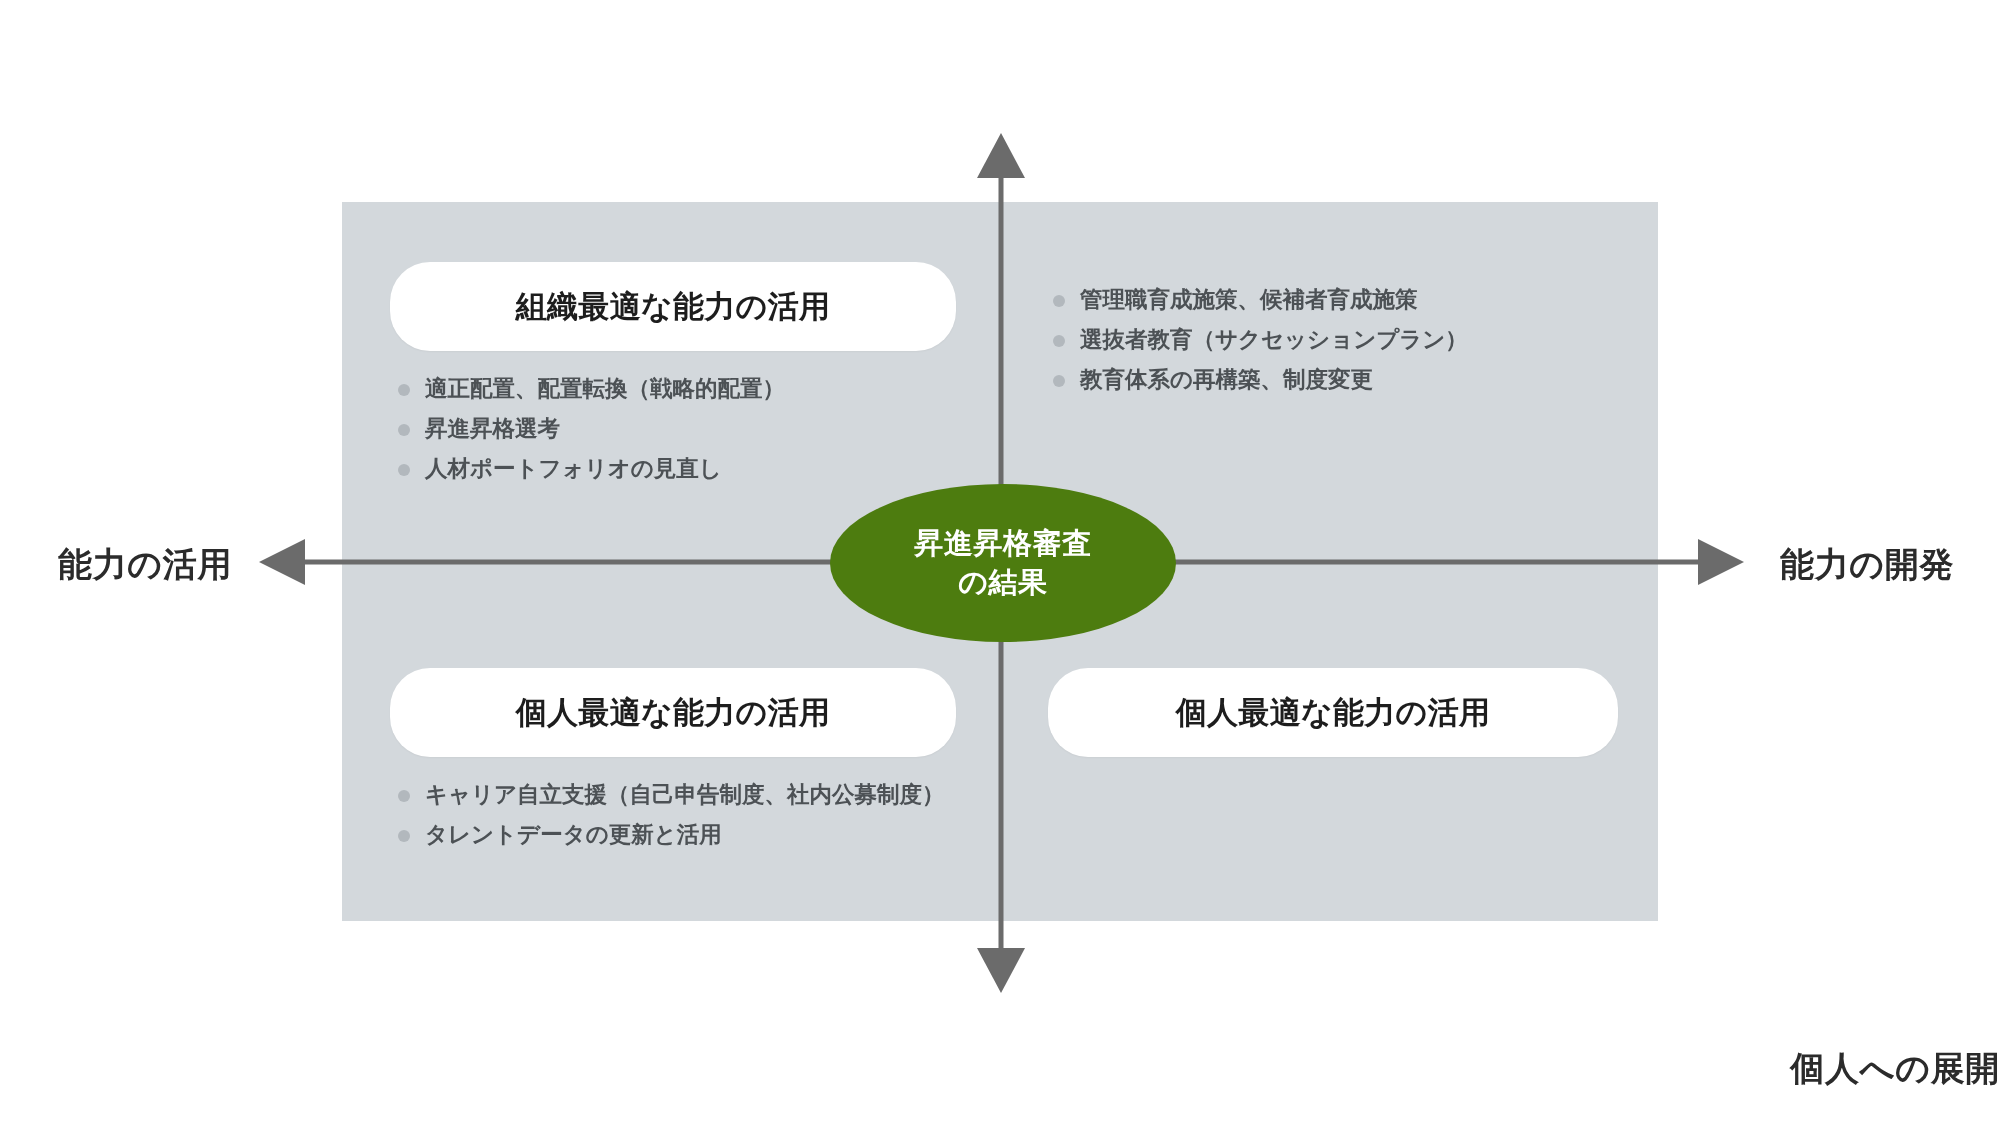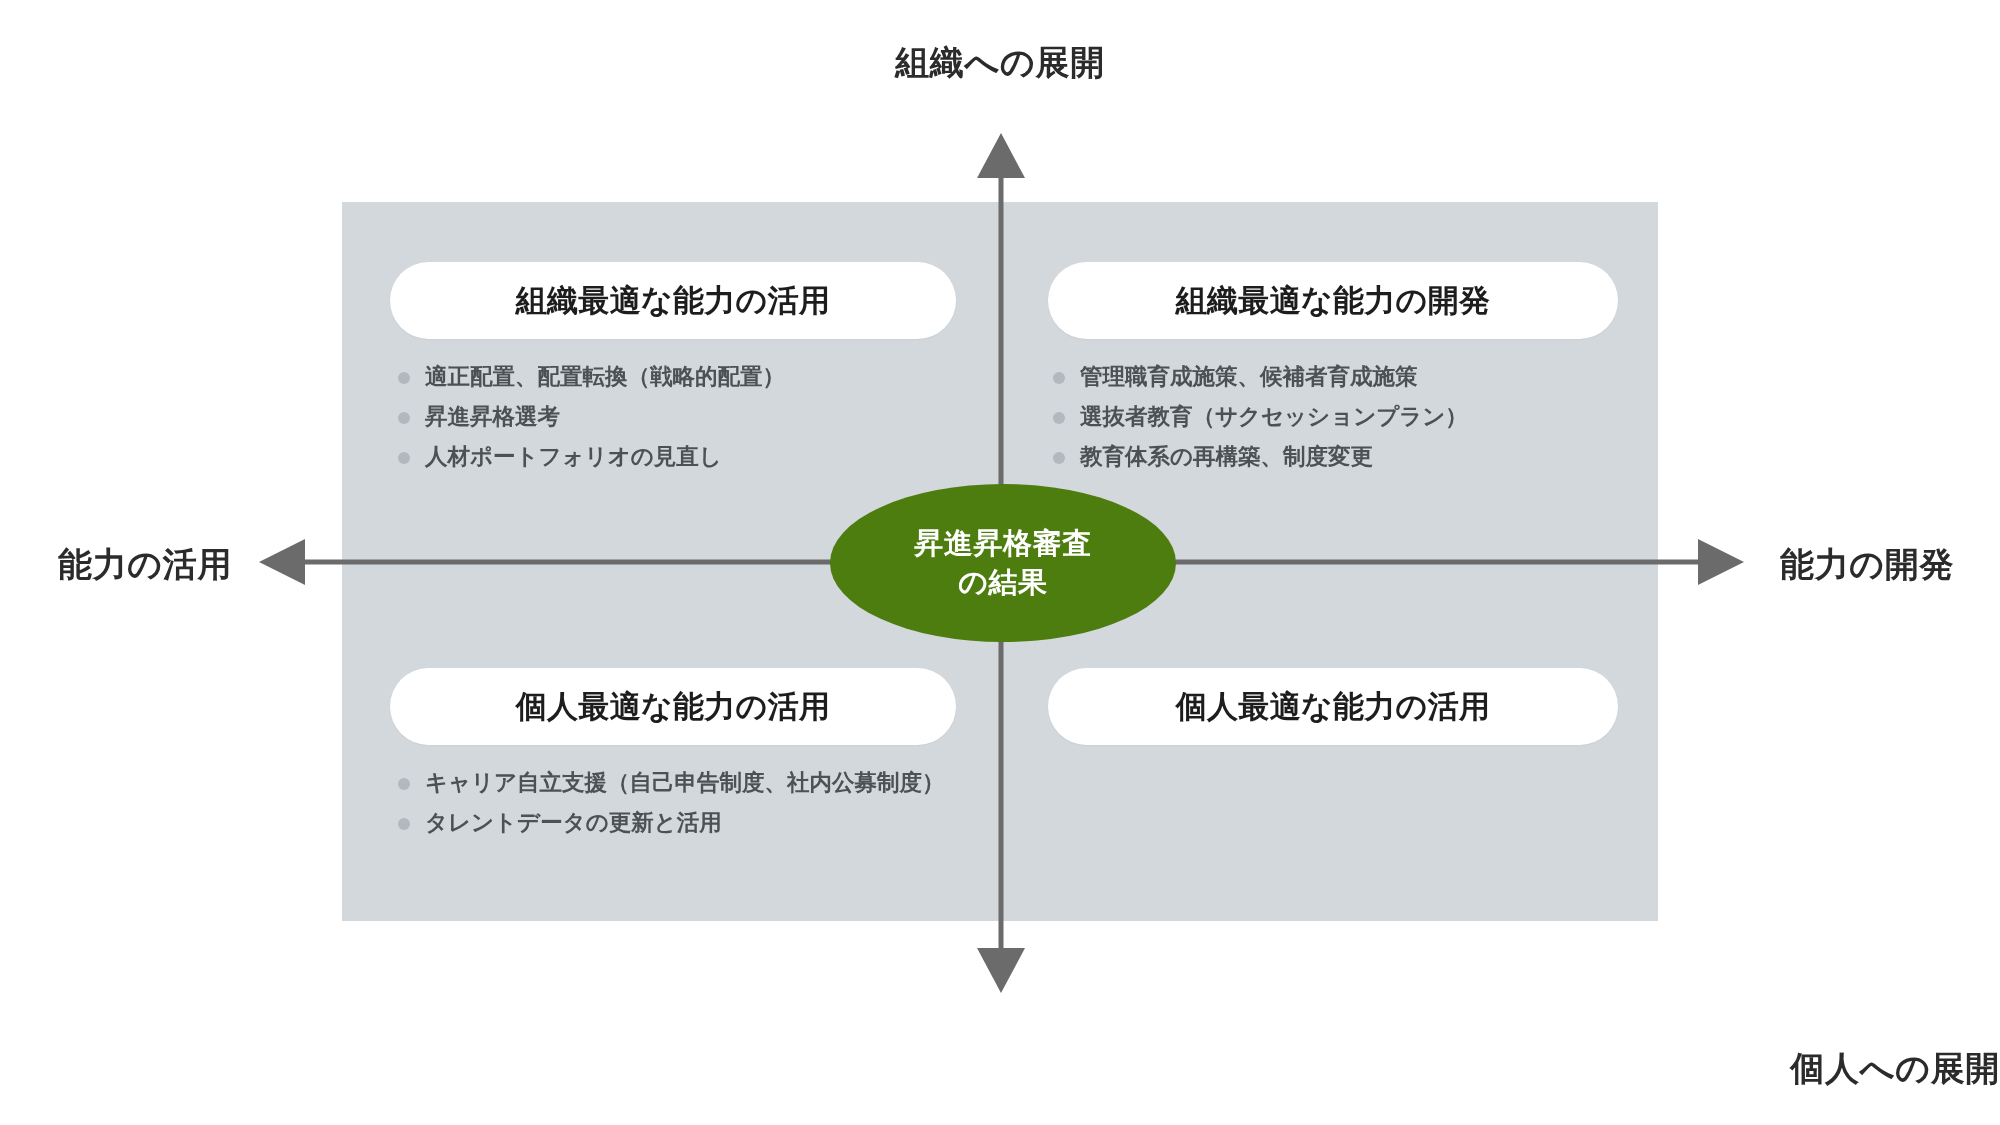--- a/index.html
+++ b/index.html
@@ -77,21 +77,21 @@
   .quad {
     position: absolute;
   }
   .quad.tl { left: 390px; top: 262px;  width: 566px; }
   .quad.tr { left: 1048px; top: 262px; width: 570px; }
   .quad.bl { left: 390px; top: 668px;  width: 566px; }
   .quad.br { left: 1048px; top: 668px; width: 570px; }
 
   .pill {
     box-sizing: border-box;
-    height: 77px;
+    height: 89px;
     background: #ffffff;
     border-radius: 40px;
     display: flex;
     align-items: center;
     justify-content: center;
     box-shadow: 0 1px 2px rgba(0,0,0,0.04);
   }
   .pill-title {
     color: #1d1d1d;
     font-weight: bold;
@@ -165,40 +165,36 @@
 
     <polygon points="1001,993 1025,948 977,948" fill="#6b6b6b"></polygon>
 
     <line x1="278" y1="562" x2="1727" y2="562" stroke="#6b6b6b" stroke-width="5"></line>
 
     <polygon points="259,562 305,539 305,585" fill="#6b6b6b"></polygon>
 
     <polygon points="1744,562 1698,539 1698,585" fill="#6b6b6b"></polygon>
   </svg>
 
-  <div class="axis-label top">組織への展開</div>
   <div class="axis-label bottom">個人への展開</div>
   <div class="axis-label left">能力の活用</div>
   <div class="axis-label right">能力の開発</div>
 
   <div class="quad tl">
     <div class="pill">
       <span class="pill-title">組織最適な能力の活用</span>
     </div>
     <ul class="bullets">
       <li>適正配置、配置転換（戦略的配置）</li>
       <li>昇進昇格選考</li>
       <li>人材ポートフォリオの見直し</li>
     </ul>
   </div>
 
   <div class="quad tr">
-    <div class="pill">
-      <span class="pill-title">組織最適な能力の開発</span>
-    </div>
     <ul class="bullets">
       <li>管理職育成施策、候補者育成施策</li>
       <li>選抜者教育（サクセッションプラン）</li>
       <li>教育体系の再構築、制度変更</li>
     </ul>
   </div>
 
   <div class="quad bl">
     <div class="pill">
       <span class="pill-title">個人最適な能力の活用</span>

